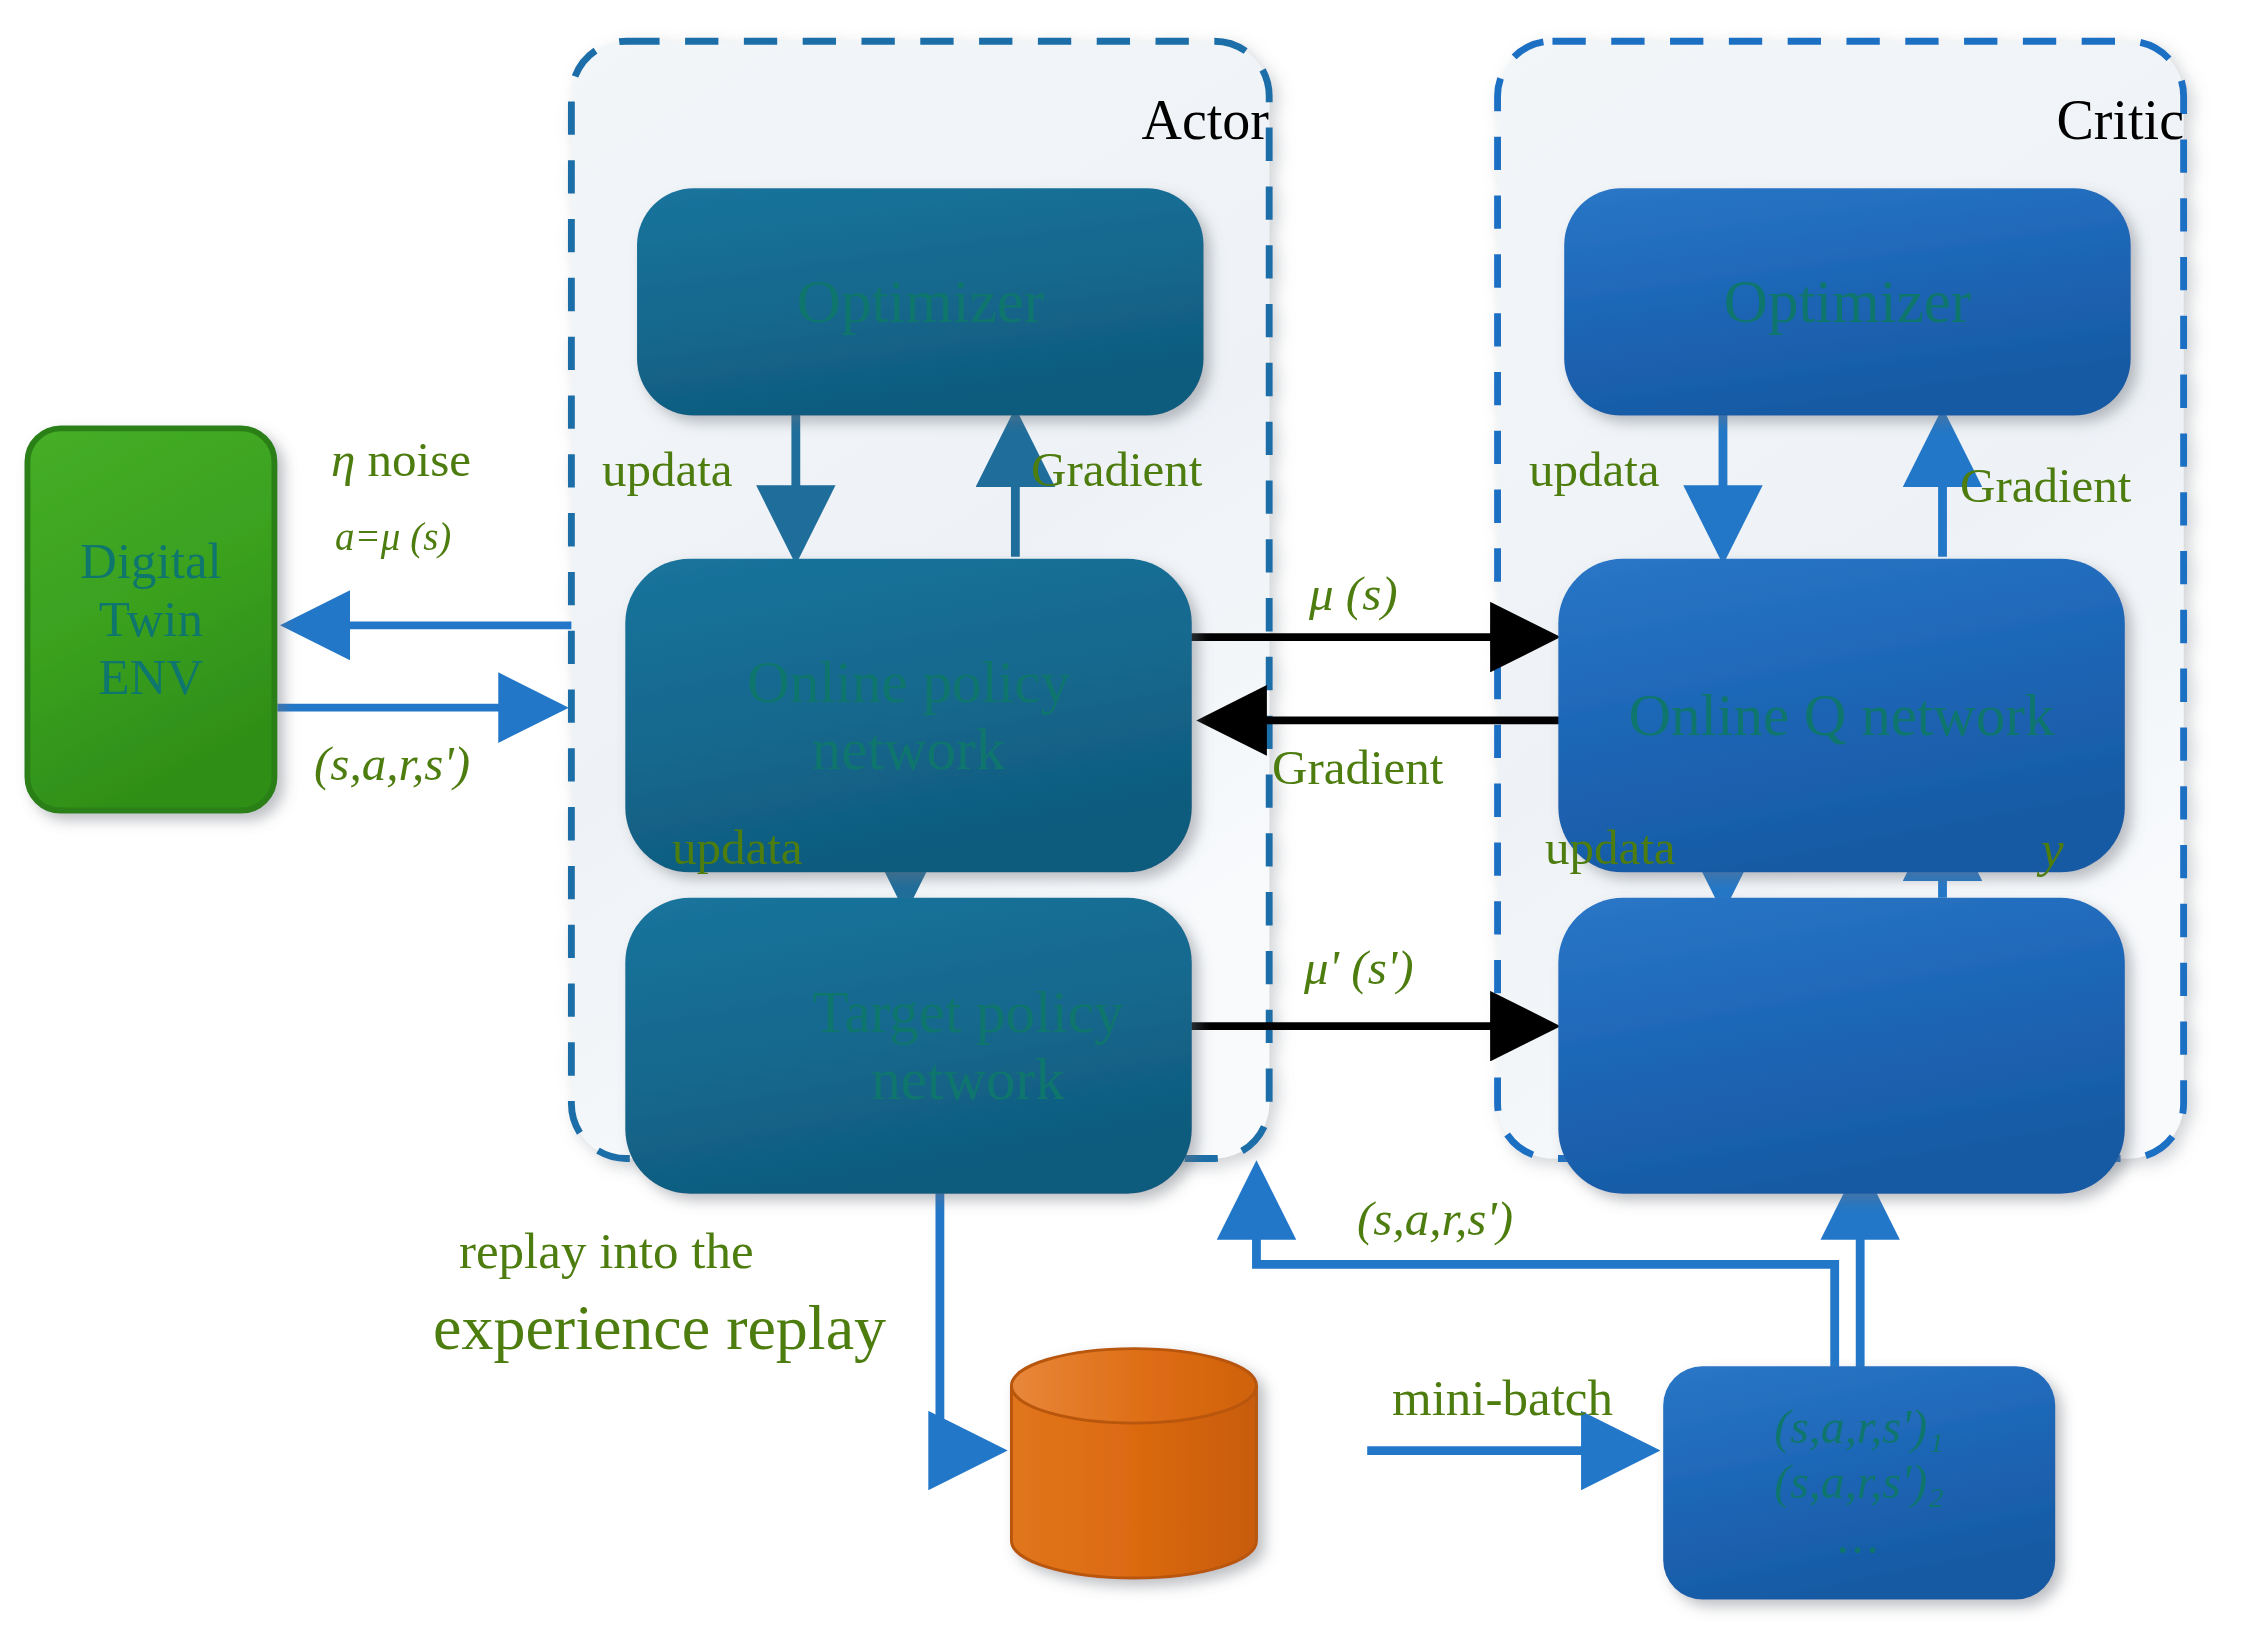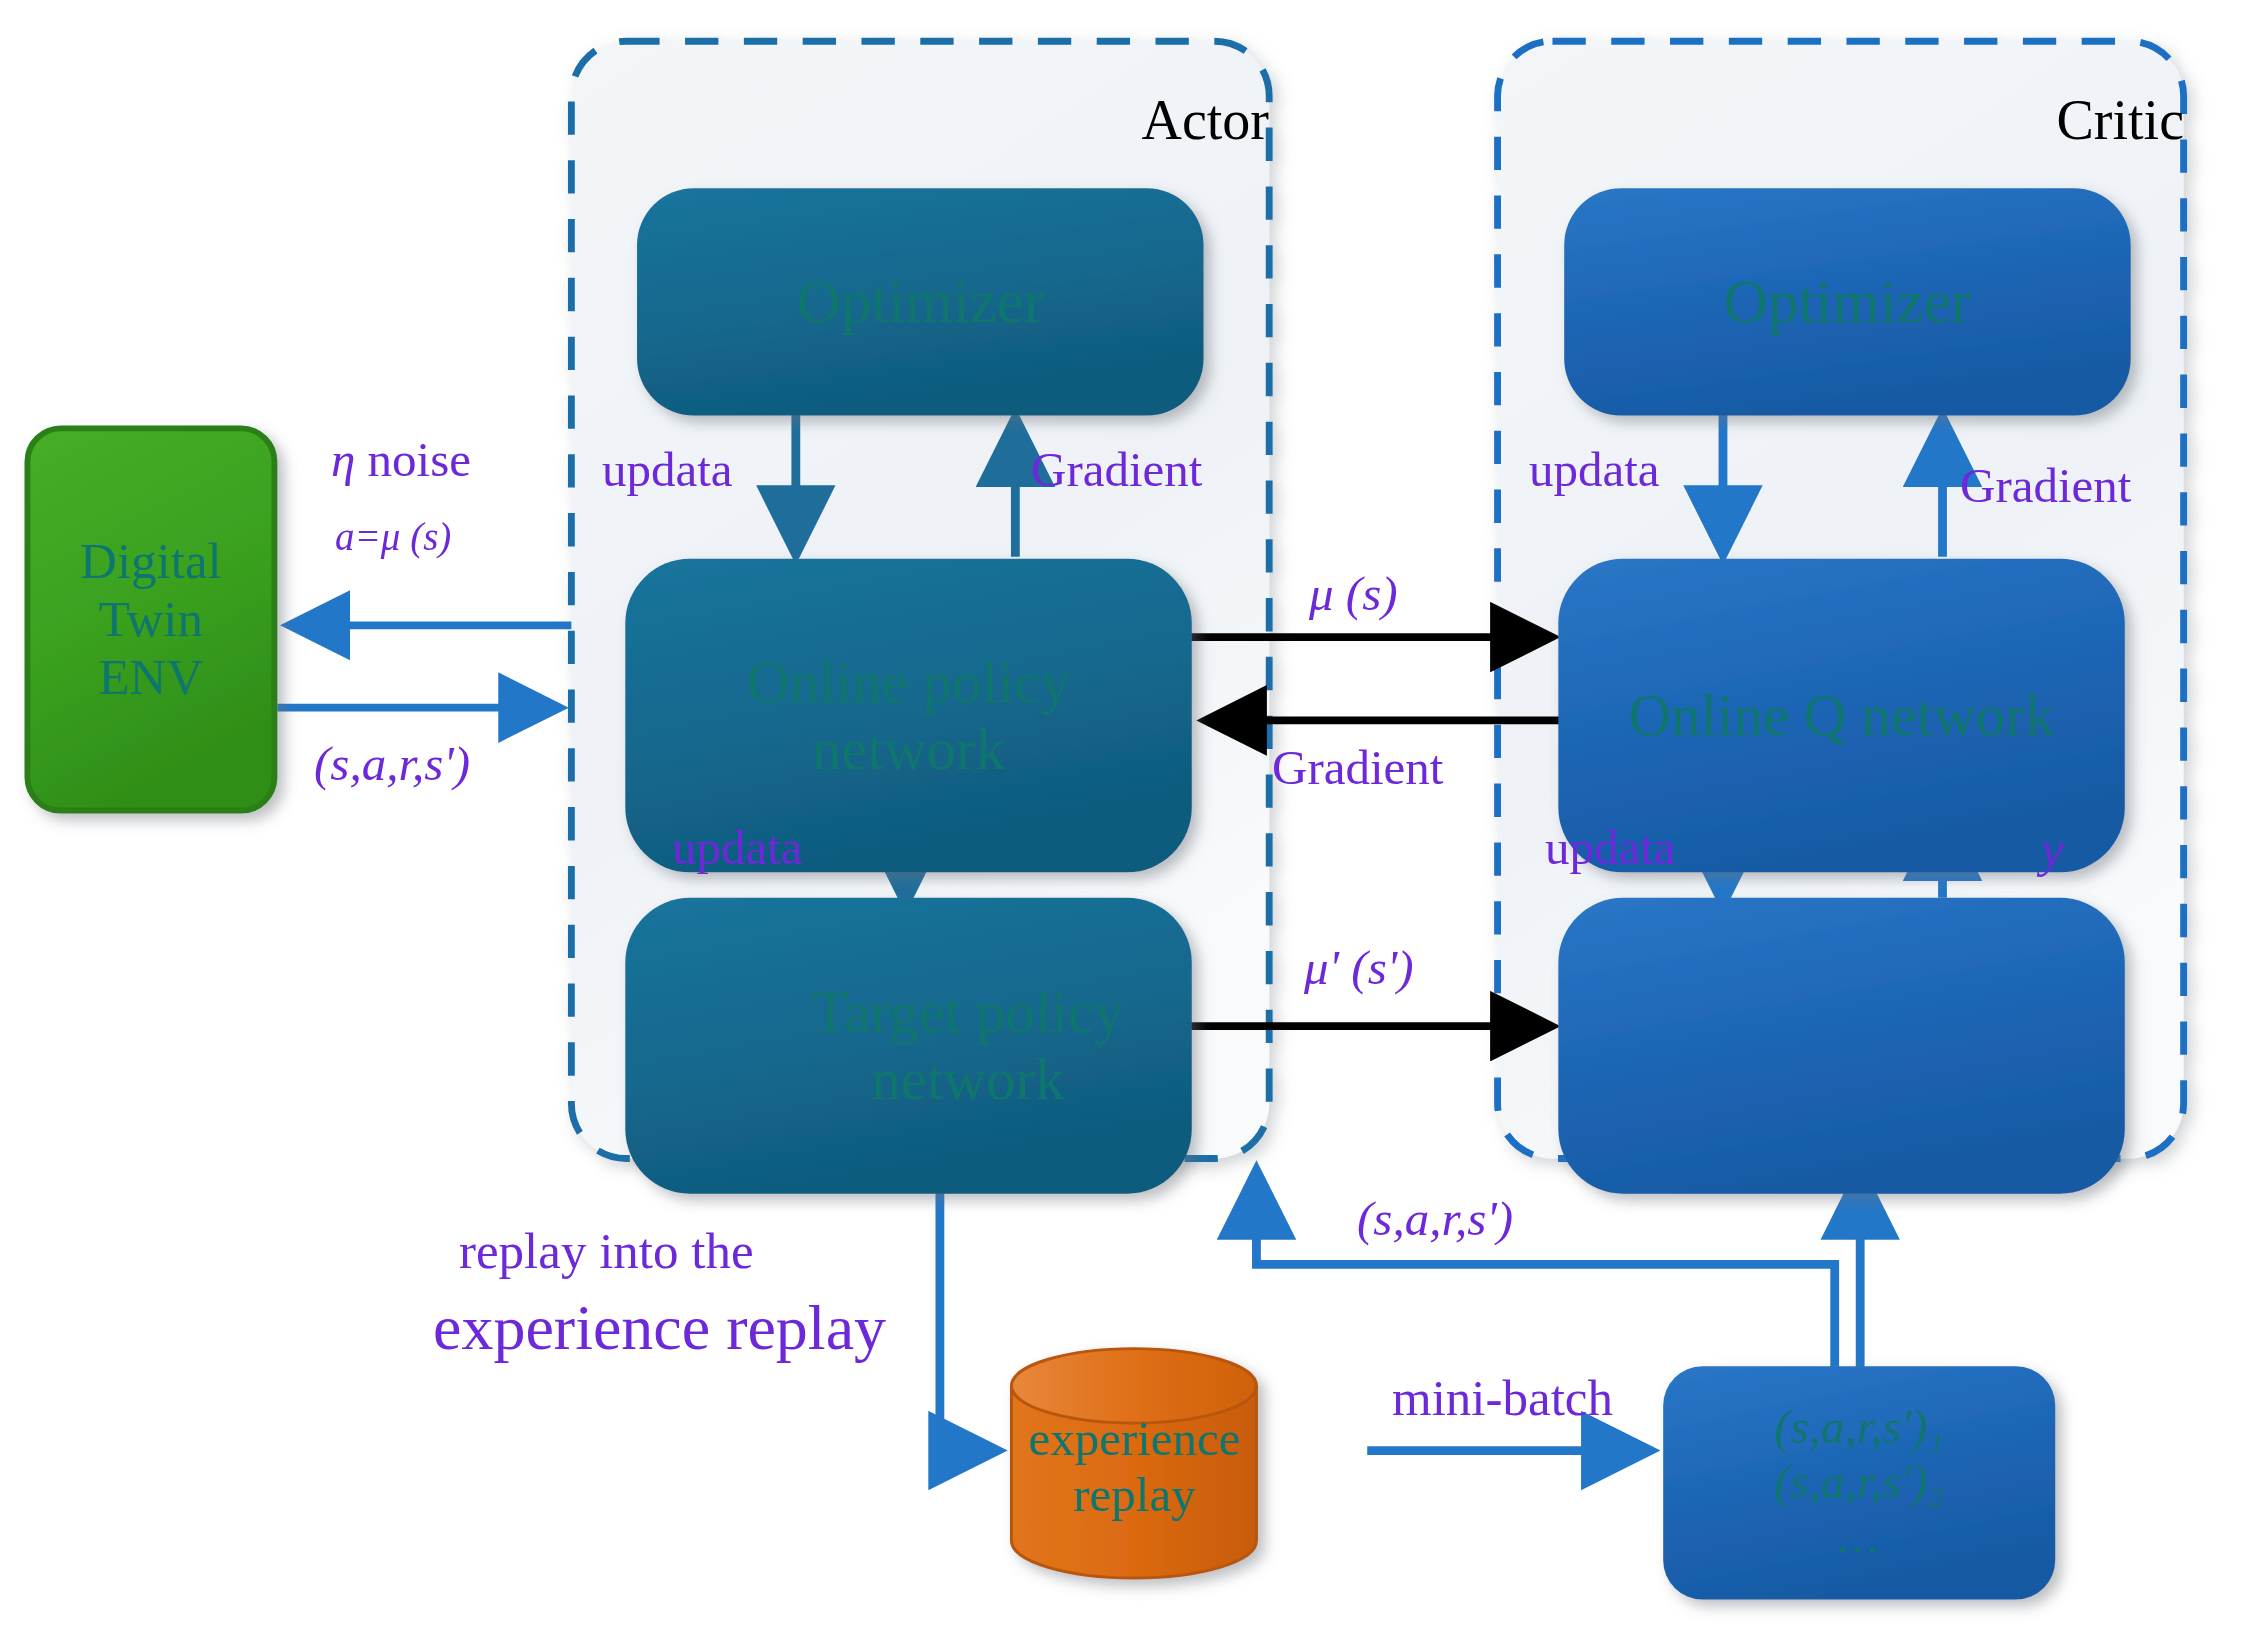--- a/index.html
+++ b/index.html
@@ -16,21 +16,21 @@
     overflow: hidden;
   }
   svg.layer {
     position: absolute;
     left: 0; top: 0;
     width: 2263px;
     height: 1627px;
   }
   .lbl {
     position: absolute;
-    color: #6d28d9;
+    color: #4d7c0f;
     font-family: "Liberation Serif", "DejaVu Serif", serif;
     white-space: nowrap;
     line-height: 1.12;
   }
   .lbl.it { font-style: italic; }
   .boxtext {
     position: absolute;
     color: #0f766e;
     font-family: "Liberation Serif", "DejaVu Serif", serif;
     text-align: center;
@@ -224,24 +224,20 @@
   <div class="boxtext" style="left:625px; top:898px; width:686px; height:296px; font-size:59px; flex-direction:column;">
     <span>Target policy</span>
     <span>network</span>
   </div>
 
   <div class="boxtext" style="left:1564px; top:188px; width:567px; height:227px; font-size:61px;">Optimizer</div>
 
   <div class="boxtext" style="left:1558px; top:559px; width:567px; height:314px; font-size:59px;">Online Q network</div>
 
 
-  <div class="boxtext" style="left:1012px; top:1386px; width:245px; height:162px; font-size:49px; flex-direction:column;">
-    <span>experience</span>
-    <span>replay</span>
-  </div>
 
   <div class="boxtext" style="left:1663px; top:1366px; width:392px; height:233px; font-size:48px; flex-direction:column; font-style:italic;text-align:right;">
     <span>(s,a,r,s')₁</span>
     <span>(s,a,r,s')₂</span>
     <span style="font-style:normal;letter-spacing:2.9px;">...</span>
   </div>
 
   <div class="lbl" style="left:331px; top:433px; font-size:49px;">
     <span class="it" style="font-style:italic;">η</span>
     <span>noise</span>

